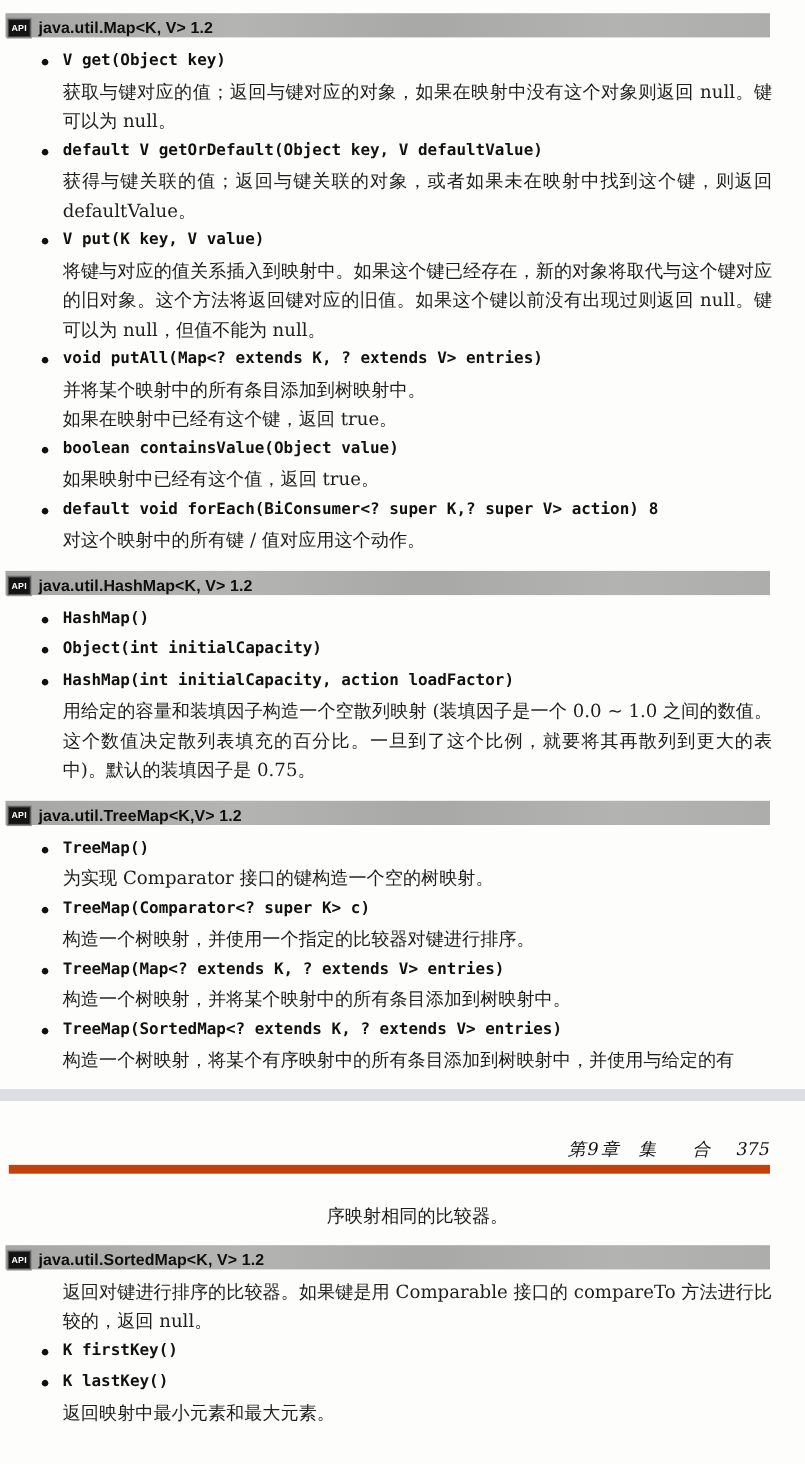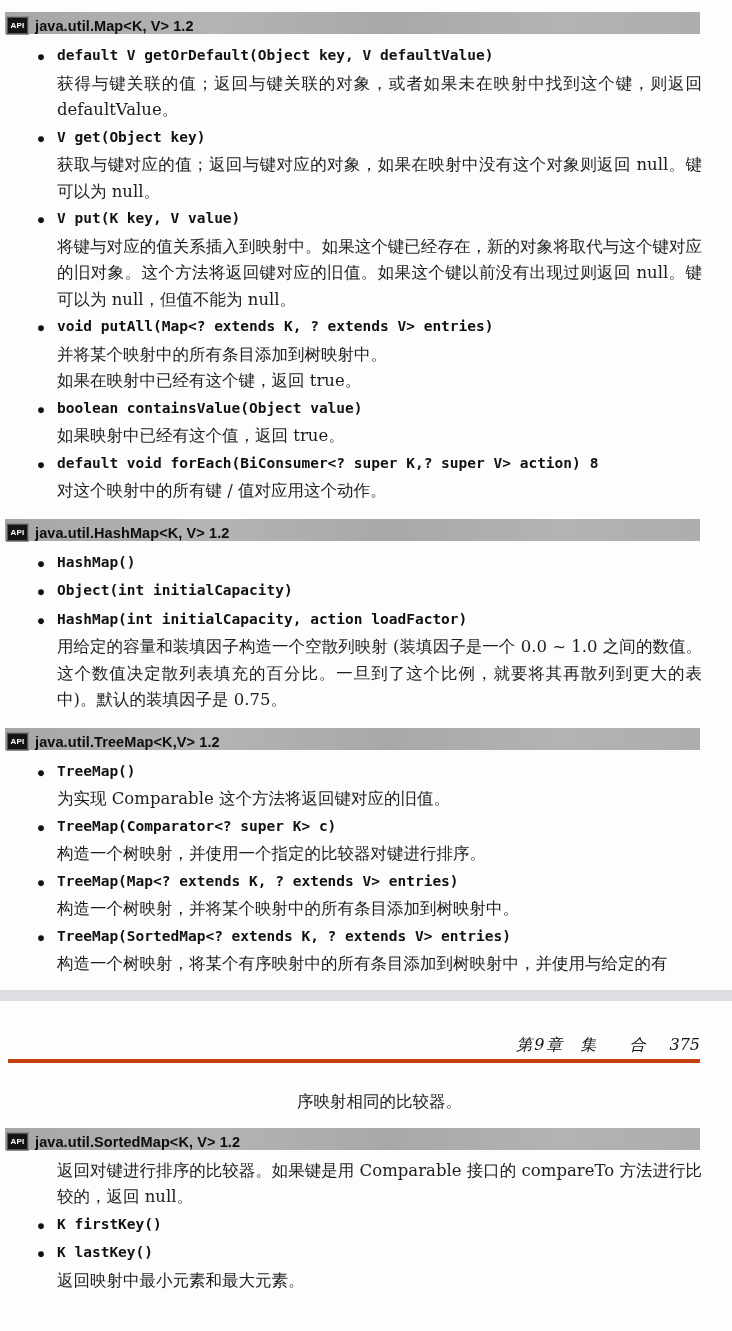--- a/index.html
+++ b/index.html
@@ -49,46 +49,46 @@
   .bullet::before { content: "●"; }
   .version-tag { margin-left: 9px; }
   .desc {
     margin: 0 30px 0 57px;
     font-size: 16.5px; line-height: 26.5px;
     text-align: justify; color: #1d1d1d;
   }
 
   .running-head {
     margin: 0 32px 0 8px; padding-bottom: 3px;
-    border-bottom: 4px solid #c2410c;
+    border-bottom: 8px solid #c2410c;
     text-align: right; font-style: italic;
     font-size: 16px; color: #111;
   }
   .rh-chapter { letter-spacing: 2px; margin-right: 16px; }
   .rh-section { word-spacing: 28px; margin-right: 24px; }
   .continuation { margin: 26px 30px 12px 57px; font-size: 16.5px; line-height: 26.5px; text-align: center; }
 </style>
 </head>
 <body>
 
 <div class="page page-1">
 
   <section>
     <div class="api-bar">
       <span class="api-badge">API</span>
       <span class="api-title">java.util.Map&lt;K, V&gt; 1.2</span>
     </div>
     <ul class="api-list">
       <li class="api-item">
+        <div class="code-line"><span class="bullet"></span><span>V get(Object key)</span></div>
+        <div class="desc">获取与键对应的值；返回与键对应的对象，如果在映射中没有这个对象则返回 null。键可以为 null。</div>
+      </li>
+      <li class="api-item">
         <div class="code-line"><span class="bullet"></span><span>default V getOrDefault(Object key, V defaultValue)</span></div>
         <div class="desc">获得与键关联的值；返回与键关联的对象，或者如果未在映射中找到这个键，则返回 defaultValue。</div>
-      </li>
-      <li class="api-item">
-        <div class="code-line"><span class="bullet"></span><span>V get(Object key)</span></div>
-        <div class="desc">获取与键对应的值；返回与键对应的对象，如果在映射中没有这个对象则返回 null。键可以为 null。</div>
       </li>
       <li class="api-item">
         <div class="code-line"><span class="bullet"></span><span>V put(K key, V value)</span></div>
         <div class="desc">将键与对应的值关系插入到映射中。如果这个键已经存在，新的对象将取代与这个键对应的旧对象。这个方法将返回键对应的旧值。如果这个键以前没有出现过则返回 null。键可以为 null，但值不能为 null。</div>
       </li>
       <li class="api-item">
         <div class="code-line"><span class="bullet"></span><span>void putAll(Map&lt;? extends K, ? extends V&gt; entries)</span></div>
         <div class="desc">并将某个映射中的所有条目添加到树映射中。</div>
       </li>
       <li class="api-item">
@@ -125,21 +125,21 @@
   </section>
 
   <section>
     <div class="api-bar">
       <span class="api-badge">API</span>
       <span class="api-title">java.util.TreeMap&lt;K,V&gt; 1.2</span>
     </div>
     <ul class="api-list">
       <li class="api-item">
         <div class="code-line"><span class="bullet"></span><span>TreeMap()</span></div>
-        <div class="desc">为实现 Comparable 这个方法将返回键对应的旧值。</div>
+        <div class="desc">为实现 Comparator 接口的键构造一个空的树映射。</div>
       </li>
       <li class="api-item">
         <div class="code-line"><span class="bullet"></span><span>TreeMap(Comparator&lt;? super K&gt; c)</span></div>
         <div class="desc">构造一个树映射，并使用一个指定的比较器对键进行排序。</div>
       </li>
       <li class="api-item">
         <div class="code-line"><span class="bullet"></span><span>TreeMap(Map&lt;? extends K, ? extends V&gt; entries)</span></div>
         <div class="desc">构造一个树映射，并将某个映射中的所有条目添加到树映射中。</div>
       </li>
       <li class="api-item">

